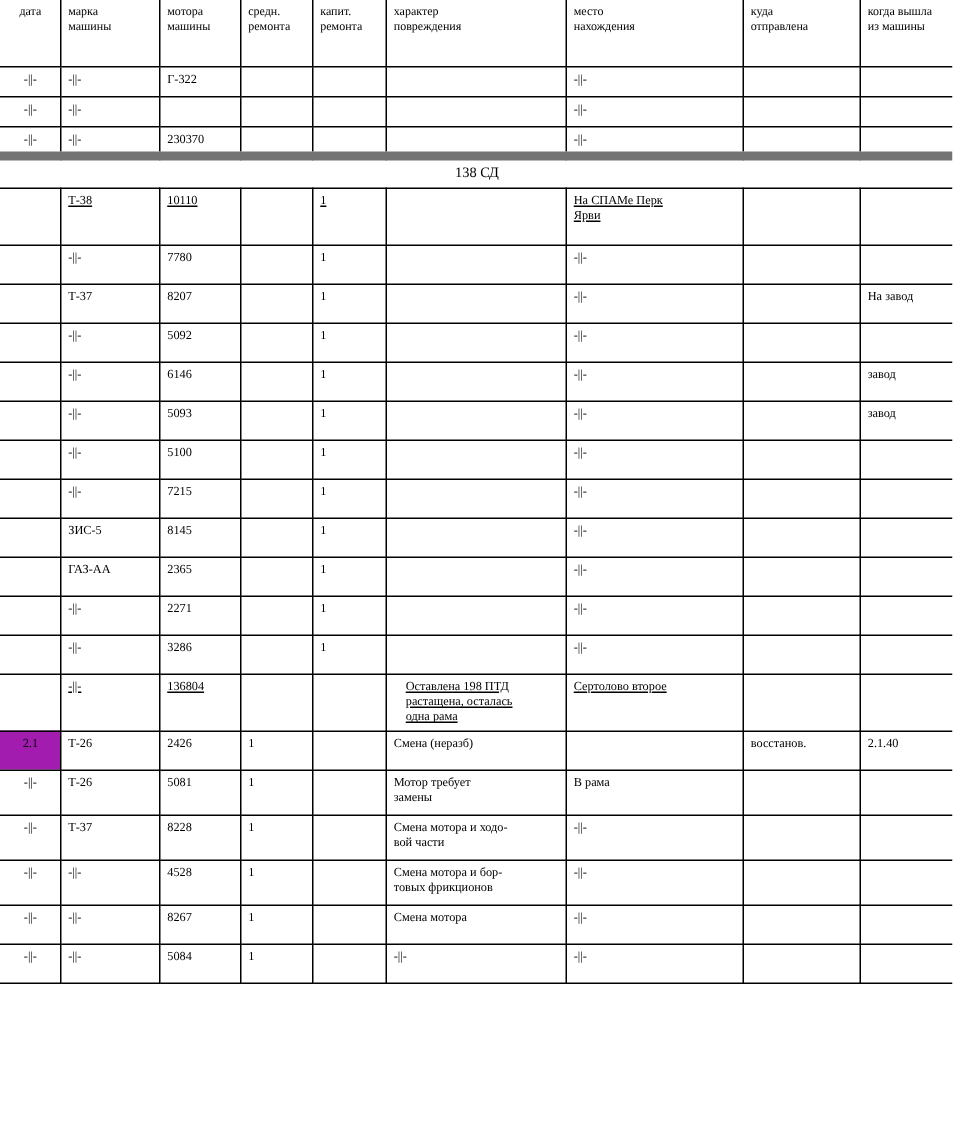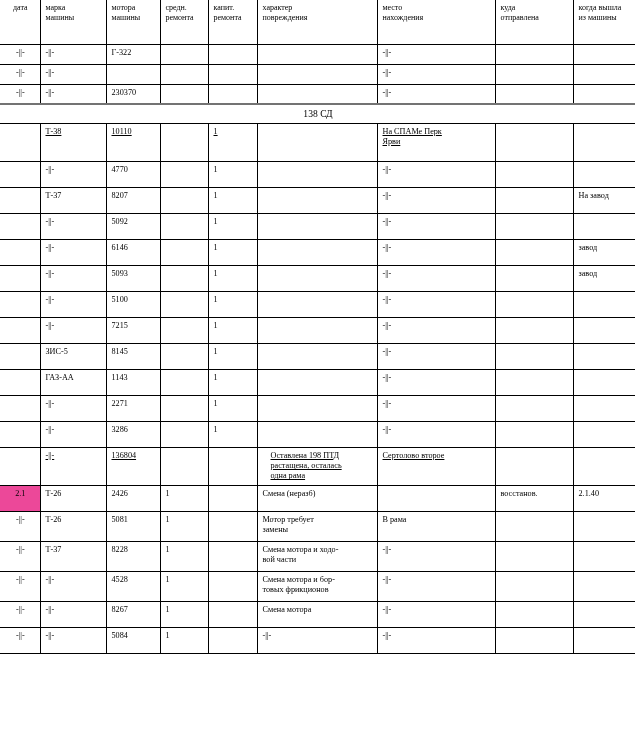--- a/index.html
+++ b/index.html
@@ -63,28 +63,28 @@
   .c5 { width: 120px; }
   .c6 { width: 118px; }
   .c7 { width: 78px; }
   .c8 { width: 62px; }
 
   .section-row td {
     text-align: center;
     font-weight: bold;
     font-size: 9.6px;
     padding: 5px 0 6px 0;
-    border-top: 2px solid #737373;
+    border-top: 6px solid #737373;
   }
   .r-tall { height: 30px; }
   .r-mid { height: 26px; }
   .r-small { height: 20px; }
   .r-xl { height: 38px; text-decoration: underline; }
   .shade {
-    background: #ec4899;
+    background: #a21caf;
   }
   .dashcell { letter-spacing: 0px; }
 </style>
 </head>
 <body>
 
 <div class="page">
   <table class="doc">
     <colgroup>
       <col class="c0">
@@ -184,21 +184,21 @@
         <td>1</td>
         <td></td>
         <td style="white-space: pre-line; margin-top: 40px;">На СПАМе Перк
 Ярви</td>
         <td></td>
         <td></td>
       </tr>
       <tr class="r-mid">
         <td></td>
         <td class="dashcell">-||-</td>
-        <td>4770</td>
+        <td>7780</td>
         <td></td>
         <td>1</td>
         <td></td>
         <td class="dashcell">-||-</td>
         <td></td>
         <td></td>
       </tr>
       <tr class="r-mid">
         <td></td>
         <td>Т-37</td>
@@ -272,21 +272,21 @@
         <td></td>
         <td>1</td>
         <td></td>
         <td class="dashcell">-||-</td>
         <td></td>
         <td></td>
       </tr>
       <tr class="r-mid">
         <td></td>
         <td>ГАЗ-АА</td>
-        <td>1143</td>
+        <td>2365</td>
         <td></td>
         <td>1</td>
         <td></td>
         <td class="dashcell">-||-</td>
         <td></td>
         <td></td>
       </tr>
       <tr class="r-mid">
         <td></td>
         <td class="dashcell">-||-</td>

